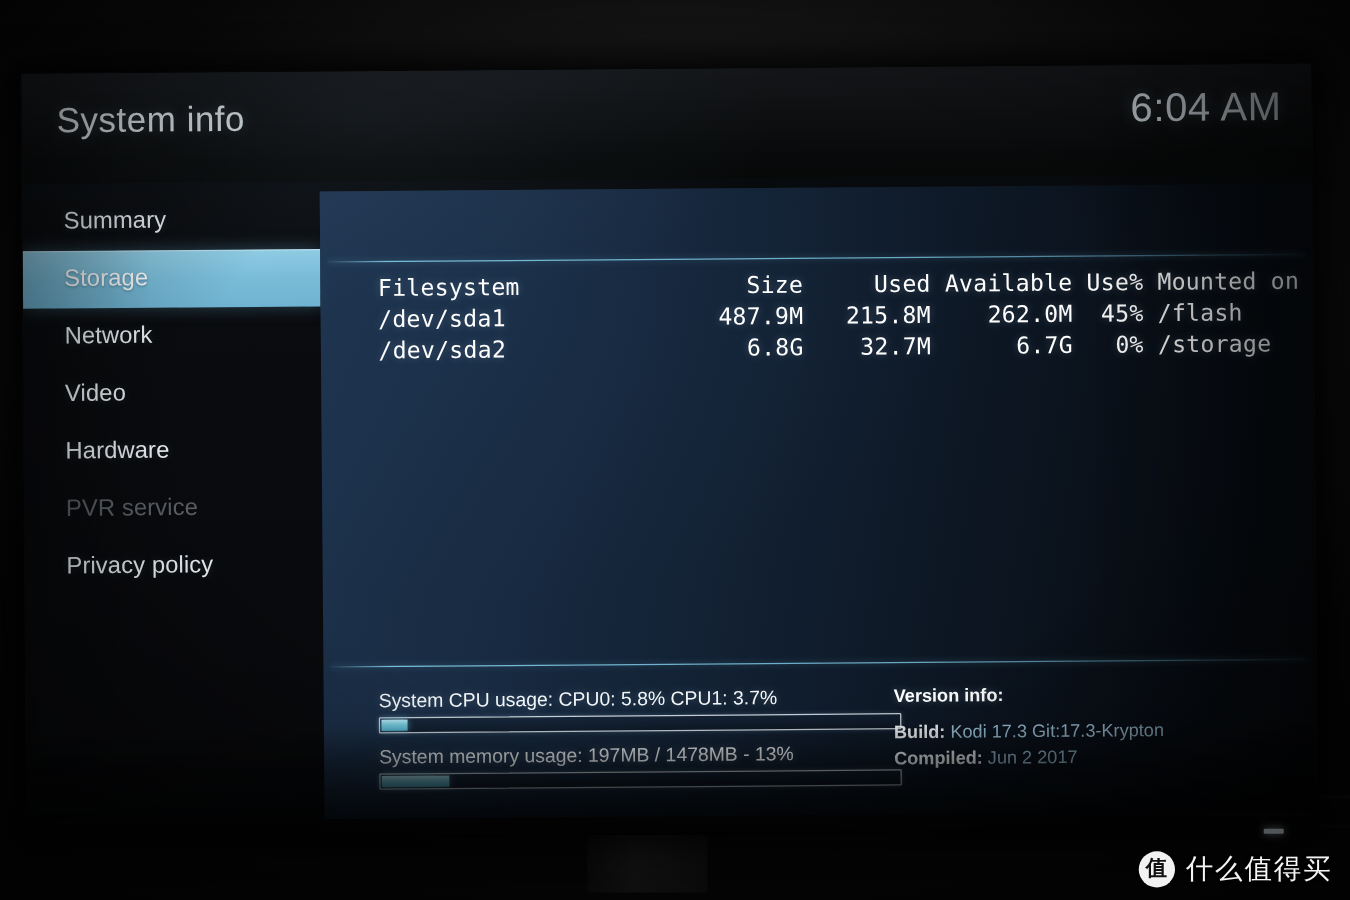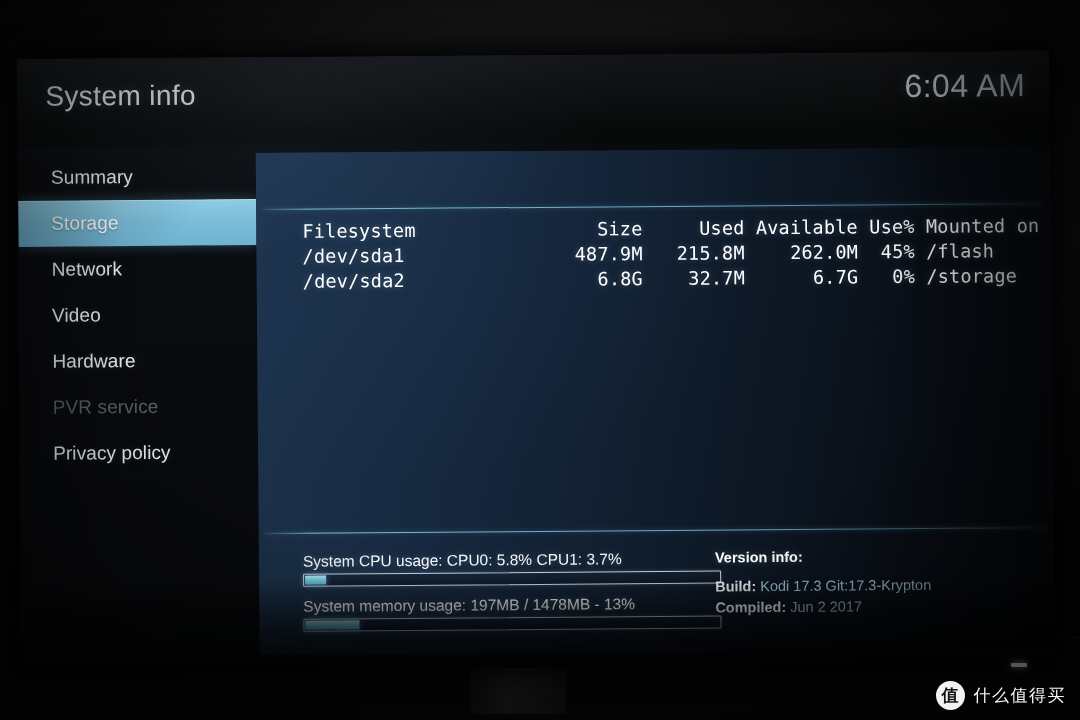--- a/index.html
+++ b/index.html
@@ -223,21 +223,21 @@
     display:flex; align-items:center; gap:9px;
     z-index:70;
   }
   #wm-logo{
     width:29px; height:29px; border-radius:50%;
     background:#f2f2f2; color:#111;
     font-size:17px; line-height:29px; text-align:center;
     font-family:"DejaVu Sans", sans-serif; font-weight:bold;
   }
   #wm-text{
-    color:#f4f4f4; font-size:17px; letter-spacing:1.5px;
+    color:#f4f4f4; font-size:22px; letter-spacing:1.5px;
     font-family:Liberation Serif, serif;
     text-shadow:0 1px 3px rgba(0,0,0,.8);
   }
 </style>
 </head>
 <body>
 
 <div id="photo">
 
   <div class="room-edge" style="left:700px; top:636px; width:380px; height:3px; opacity:.55;"></div>

